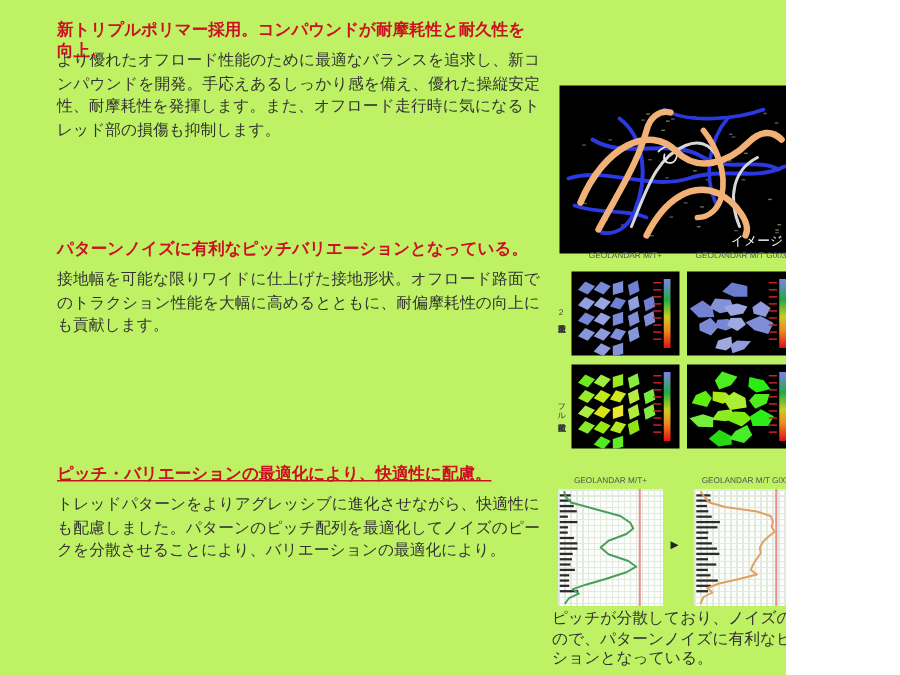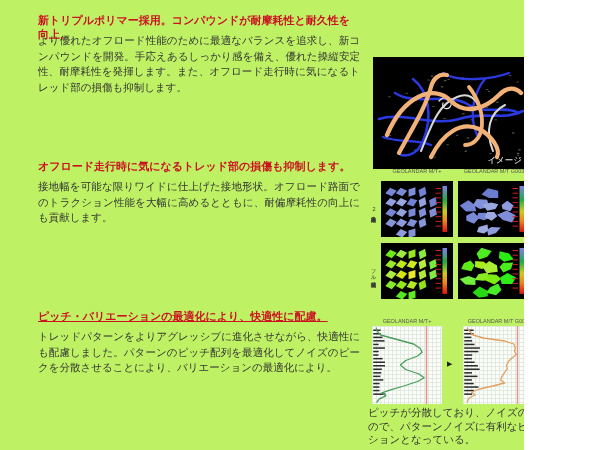--- a/index.html
+++ b/index.html
@@ -87,21 +87,21 @@
         <path d="M120,94 C112,74 116,56 132,48" fill="none" stroke="#d8d8d8" stroke-width="2" stroke-linecap="round"></path>
         <path d="M66,44 C72,38 80,40 78,48 C76,54 68,52 70,46" fill="none" stroke="#e8e8e8" stroke-width="1.2" stroke-linecap="round"></path>
         <path d="M14,78 C30,40 60,26 78,44 C92,58 112,52 126,38 C134,30 142,30 148,36" fill="none" stroke="#f2b176" stroke-width="4.4" stroke-linecap="round"></path>
         <path d="M26,96 C40,70 52,52 58,30 C60,22 66,16 74,18" fill="none" stroke="#f2b176" stroke-width="4.2" stroke-linecap="round"></path>
         <path d="M58,100 C70,76 88,64 106,72 C118,78 128,92 124,100" fill="none" stroke="#f2b176" stroke-width="4.2" stroke-linecap="round"></path>
         <path d="M96,30 C104,40 112,58 108,74 C106,82 100,88 92,88" fill="none" stroke="#f2b176" stroke-width="3.8" stroke-linecap="round"></path>
       </svg>
     <span class="img-caption">イメージ</span>
   </div>
 
-  <h2 class="hd" style="left:38px;top:159px;">オフロード走行時に気になるトレッド部の損傷も抑制します。</h2>
+  <h2 class="hd" style="left:38px;top:159px;">パターンノイズに有利なピッチバリエーションとなっている。</h2>
   <p class="bd" style="left:38px;top:179px;">接地幅を可能な限りワイドに仕上げた接地形状。オフロード路面でのトラクション性能を大幅に高めるとともに、耐偏摩耗性の向上にも貢献します。</p>
 
   <div class="col-header" style="left:381px;top:168px;">GEOLANDAR M/T+</div>
   <div class="col-header" style="left:458px;top:168px;">GEOLANDAR M/T G003</div>
   <div class="row-label" style="left:371px;top:181px;">2名乗車荷重</div>
   <div class="row-label" style="left:371px;top:243px;">フル積載荷重</div>
 
   <div class="imgbox" style="left:381px;top:181px;width:72px;height:56px;">
     <svg id="fp1" width="72" height="56" viewBox="0 0 72 56">
         <polygon points="9.2,6.7 15.7,9.8 10.8,15.3 4.3,12.2" fill="hsl(230,52%,65%)"></polygon>

